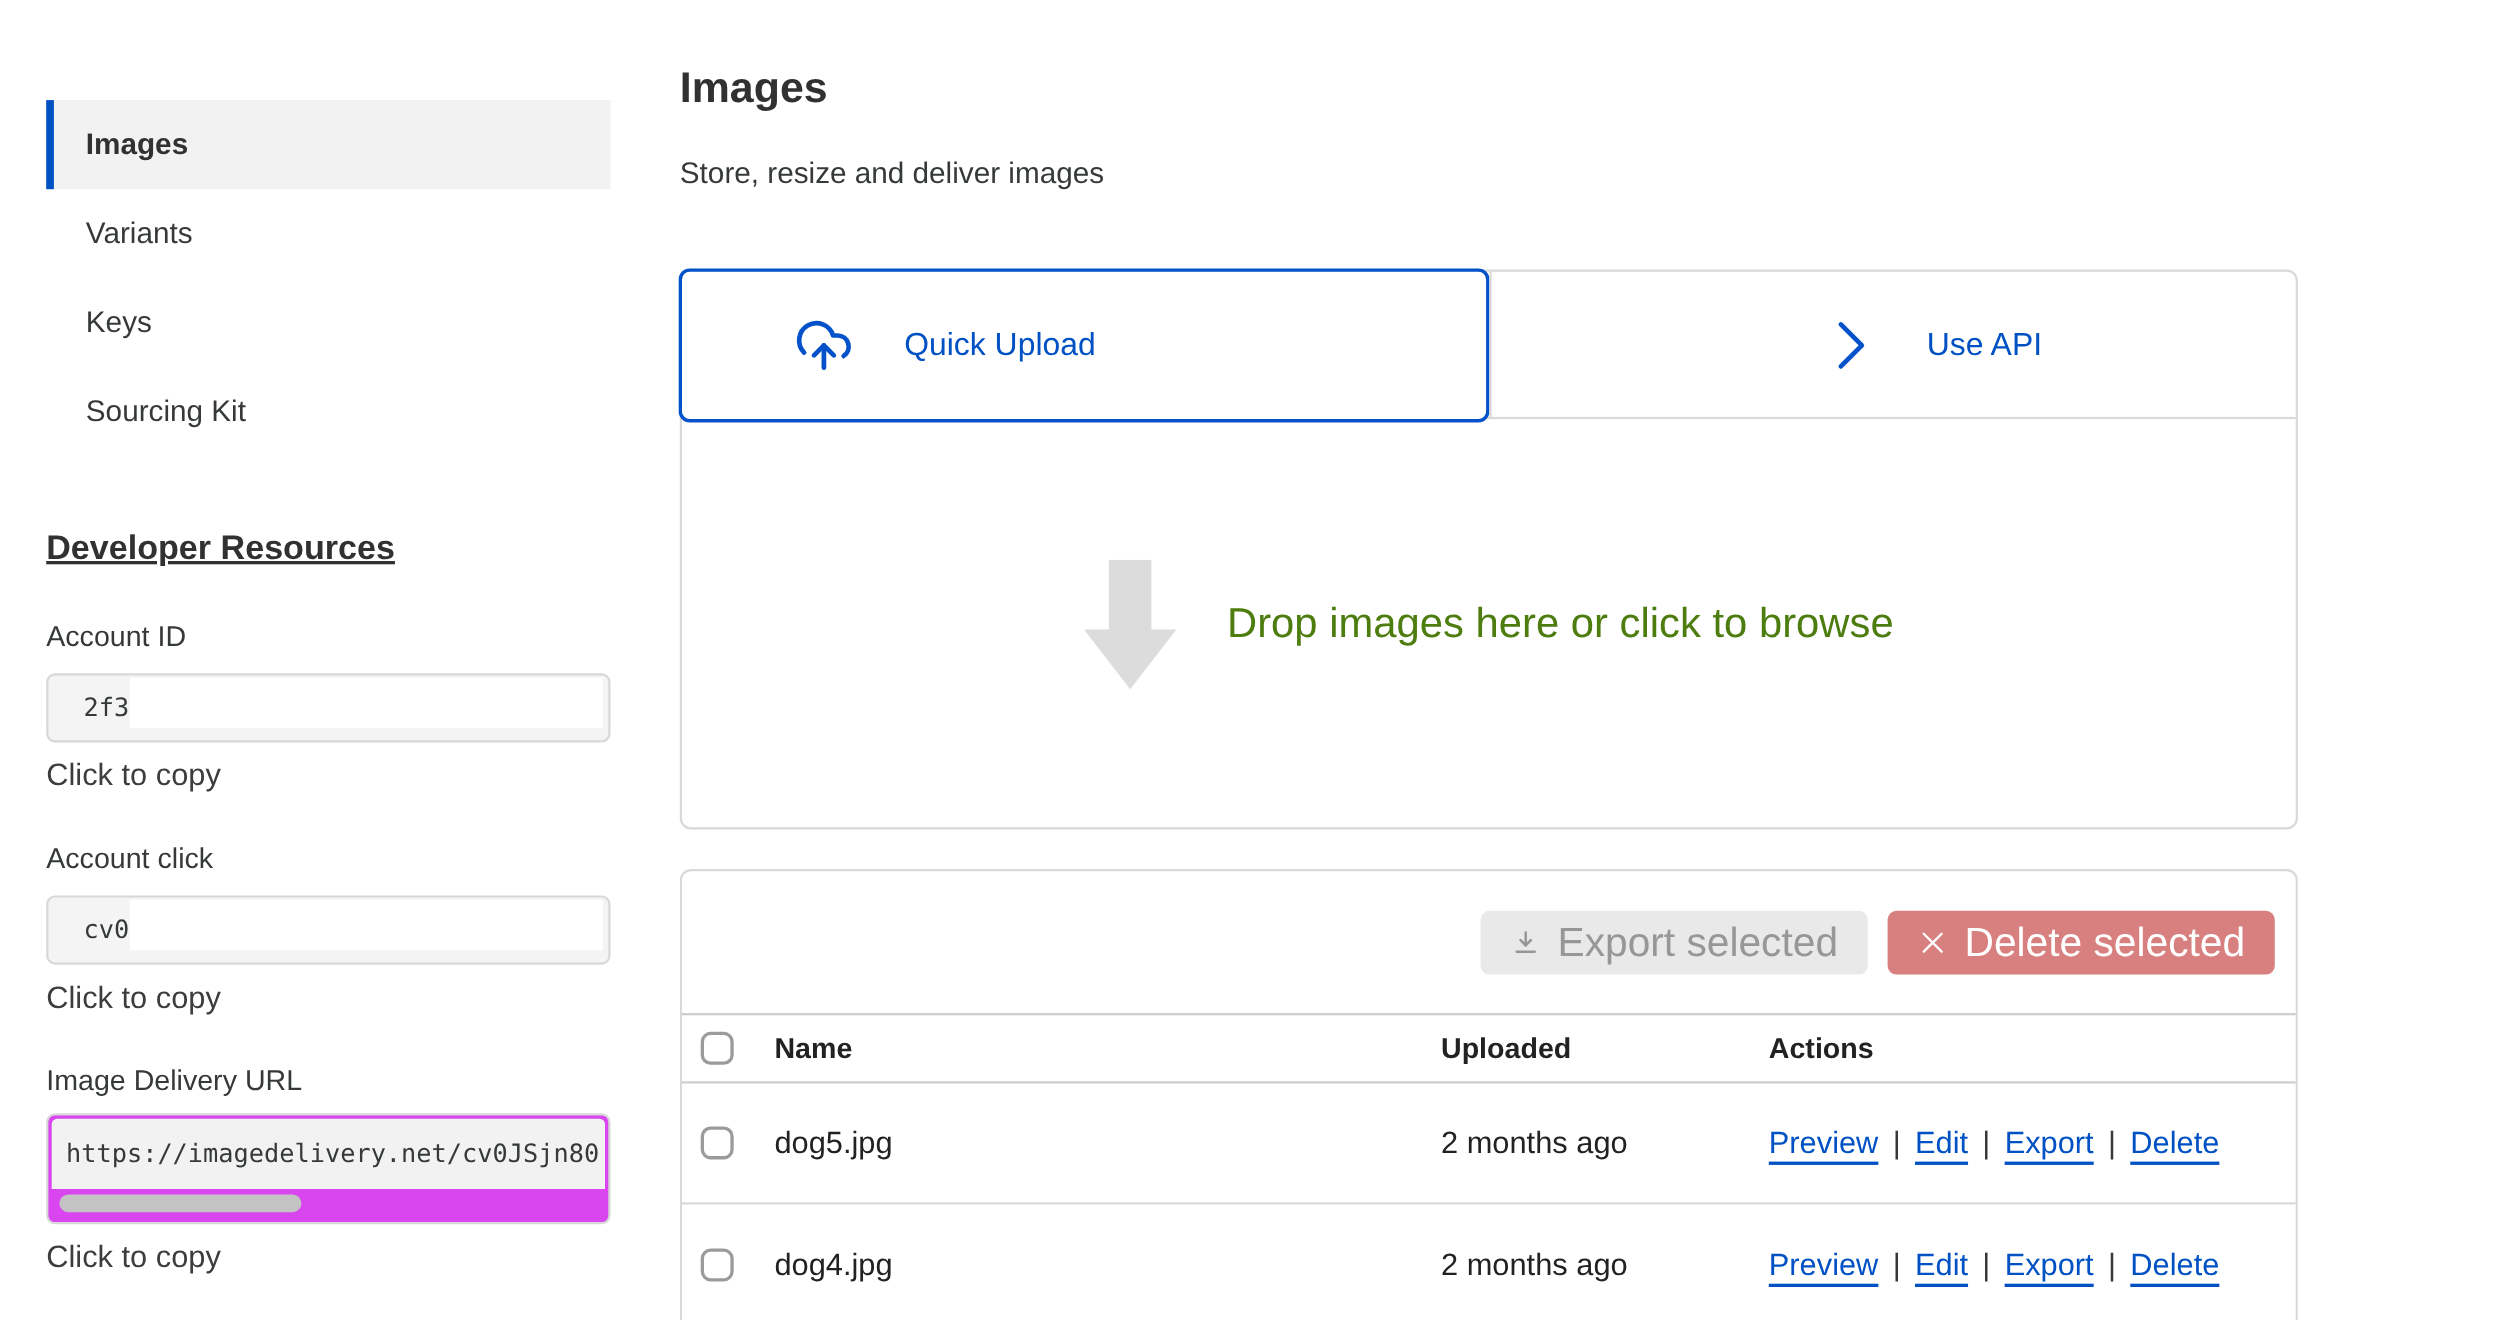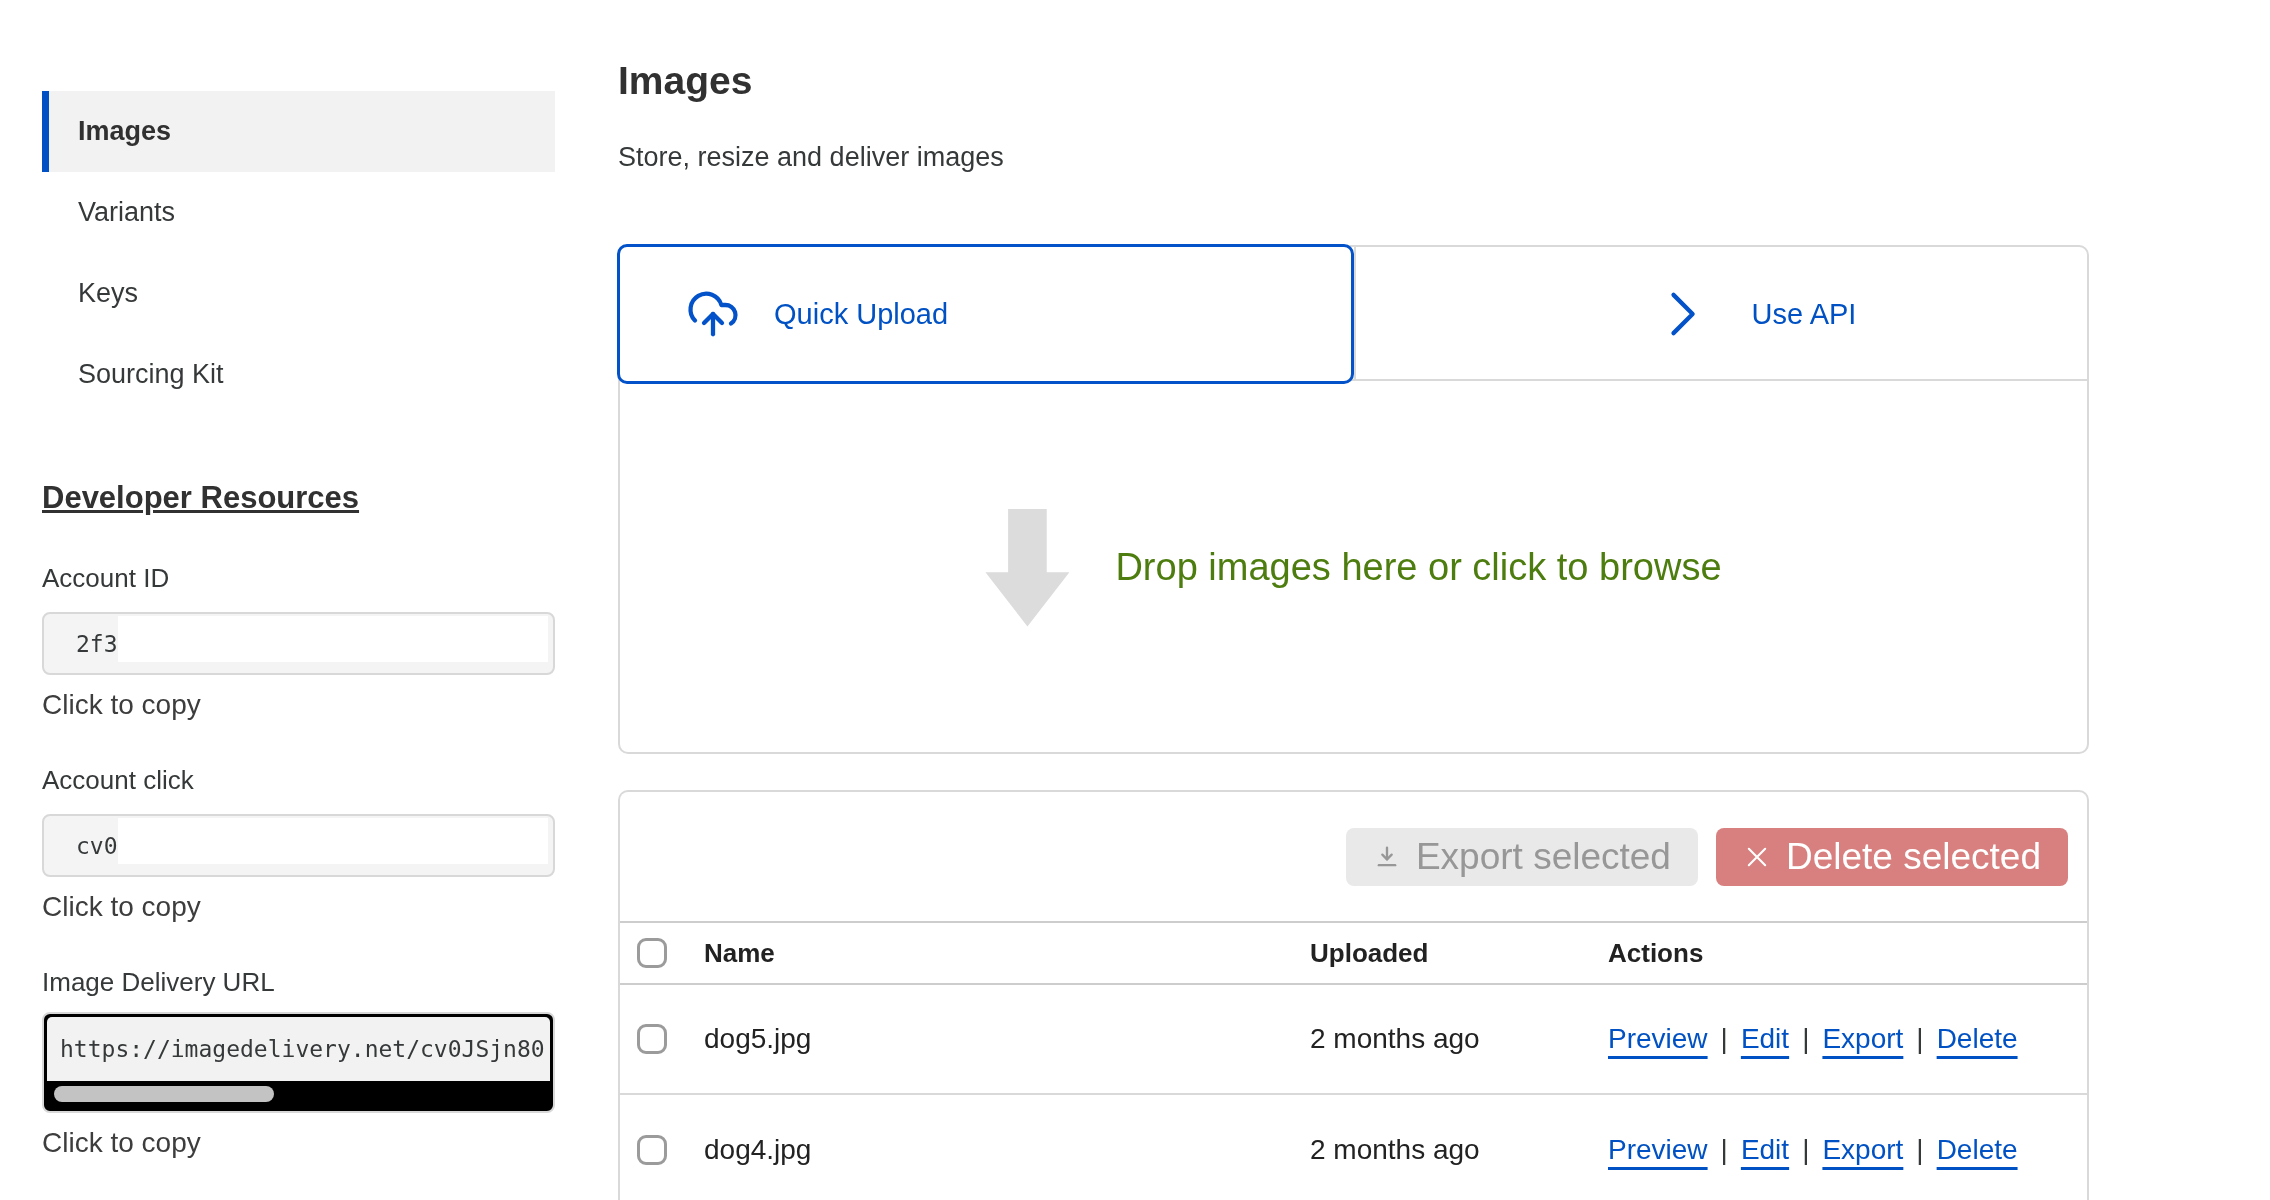--- a/index.html
+++ b/index.html
@@ -22,40 +22,40 @@
   .field-label{margin-top:47px;font-size:26px;line-height:31px;color:#36393a;}
   .code-box{
     position:relative;margin-top:18px;height:63px;border:2px solid #d8d8d8;border-radius:8px;
     background:#f4f4f4;display:flex;align-items:center;padding-left:32px;
     font-family:"DejaVu Sans Mono", monospace;font-size:23px;color:#36393a;cursor:pointer;overflow:hidden;
   }
   .redaction{position:absolute;left:74px;right:5px;top:2px;bottom:11px;background:#fff;}
   .field-hint{margin-top:16px;font-size:28px;line-height:27px;color:#3d3d3d;cursor:pointer;}
   .url-box{
     position:relative;margin-top:14px;height:101px;border:2px solid #d8d8d8;border-radius:8px;
-    background:#000000;cursor:pointer;overflow:hidden;
+    background:#d946ef;cursor:pointer;overflow:hidden;
   }
   .url-pre{
     position:absolute;top:3px;left:3px;right:3px;height:64px;background:#f2f2f2;border-radius:5px 5px 0 0;
     display:flex;align-items:center;padding-left:13px;overflow:hidden;white-space:nowrap;
     font-family:"DejaVu Sans Mono", monospace;font-size:23px;color:#36393a;
   }
   .scroll-thumb{position:absolute;left:10px;bottom:9px;width:220px;height:16px;border-radius:8px;background:#c3c3c3;}
   
   .page-title{position:absolute;left:618px;top:58px;margin:0;font-size:39px;line-height:46px;font-weight:700;color:#313131;}
   .page-subtitle{position:absolute;left:618px;top:142px;margin:0;font-size:27px;color:#36393a;}
   .upload-panel{
     position:absolute;left:618px;top:245px;width:1471px;height:509px;
     border:2px solid #d9d9d9;border-radius:10px;background:#fff;
   }
   .tab-row{position:relative;height:134px;border-bottom:2px solid #d9d9d9;}
   .tab{display:flex;align-items:center;color:#0051c3;font-size:29px;cursor:pointer;}
   .tab-quick{
     position:absolute;left:-3px;top:-3px;width:737px;height:140px;
-    border:3px solid #0352c9;border-radius:10px;background:#fff;padding-left:66px;gap:34px;
+    border:3px solid #0352c9;border-radius:10px;background:#fff;padding-left:102px;gap:46px;
   }
   .tab-api{
     position:absolute;left:734px;top:0;right:0;height:134px;padding-left:78px;gap:53px;
     border-left:2px solid #d9d9d9;
     justify-content:center;
   }
   .drop-area{
     position:absolute;left:0;right:0;top:136px;bottom:0;
     display:flex;align-items:center;justify-content:center;gap:46px;cursor:pointer;
   }

